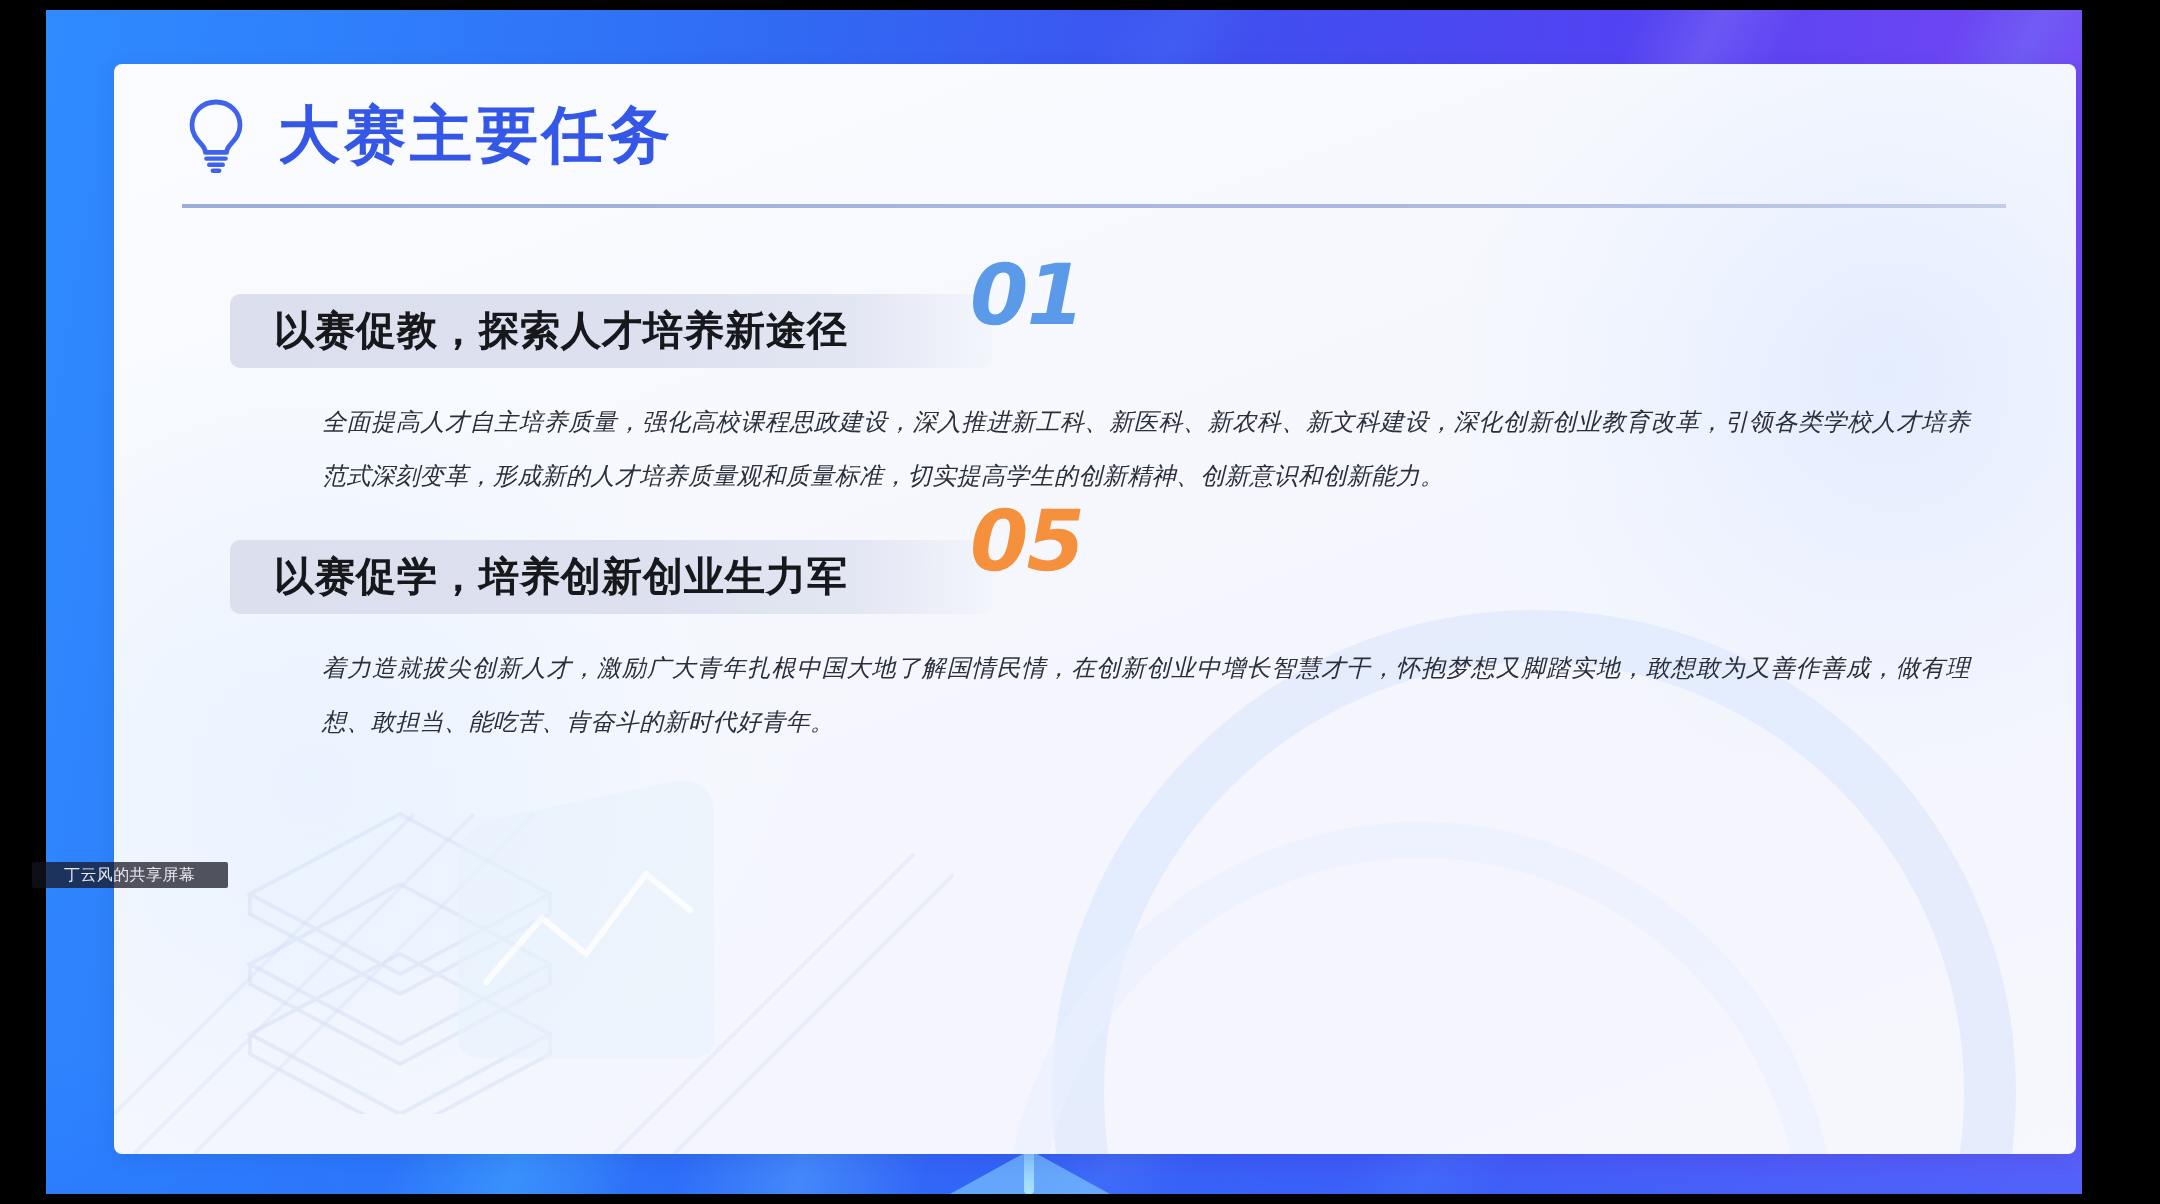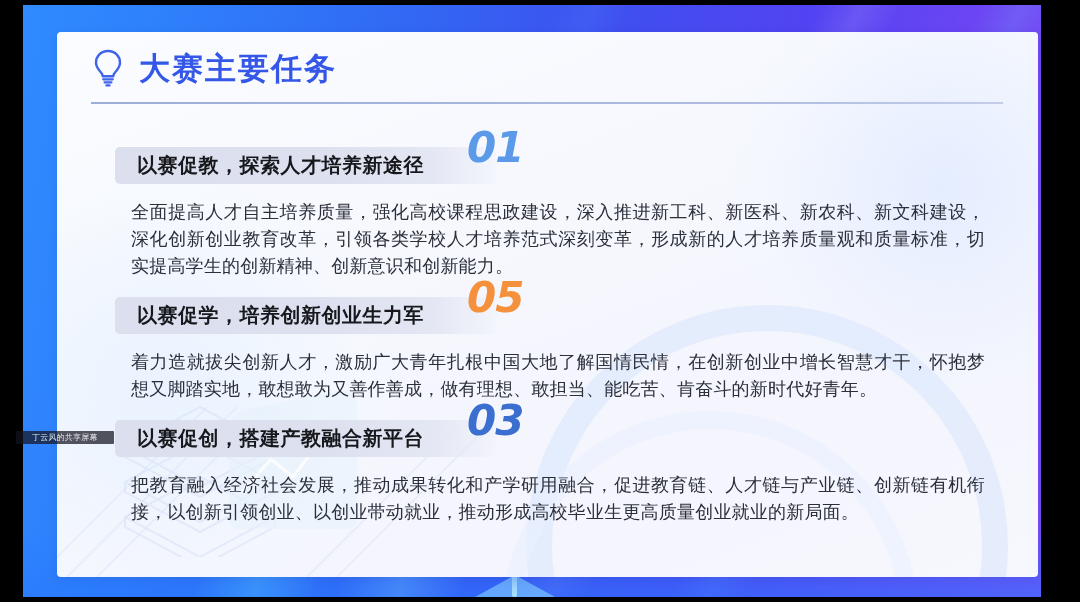--- a/index.html
+++ b/index.html
@@ -216,37 +216,38 @@
     font-family: "DejaVu Sans", "Liberation Sans", sans-serif;
     font-size: 20px;
     font-weight: 700;
     color: #17181c;
     letter-spacing: 0.5px;
     white-space: nowrap;
   }
   .task-number {
     position: absolute;
     top: -20px;
-    left: 410px;
+    left: 428px;
     font-family: "DejaVu Sans", "Liberation Sans", sans-serif;
     font-size: 42px;
     font-weight: 700;
     font-style: italic;
     letter-spacing: -1px;
     line-height: 1;
   }
   .task-body {
     margin: 14px 0 0 0;
-    padding: 0 53px 0 74px;
-    font-family: "DejaVu Sans", "Liberation Sans", sans-serif;
-    font-size: 18px;
+    padding: 0 53px 0 104px;
+    font-family: "DejaVu Sans", "Liberation Sans", sans-serif;
+    font-size: 12px;
     line-height: 27px;
     color: #2b2f3a;
     text-align: justify;
     letter-spacing: 0.2px;
+    font-style: italic;
   }
   #task-1 { margin-top: 0; }
   #task-2 { margin-top: 18px; }
   #task-3 { margin-top: 18px; }
 
   
   #share-watermark {
     position: absolute;
     left: 16px;
     bottom: 8px;
@@ -329,28 +330,20 @@
 
         <div class="task" id="task-2">
           <div class="task-head">
             <div class="task-pill"></div>
             <div class="task-title">以赛促学，培养创新创业生力军</div>
             <div class="task-number" style="color:#f5903c">05</div>
           </div>
           <p class="task-body">着力造就拔尖创新人才，激励广大青年扎根中国大地了解国情民情，在创新创业中增长智慧才干，怀抱梦想又脚踏实地，敢想敢为又善作善成，做有理想、敢担当、能吃苦、肯奋斗的新时代好青年。</p>
         </div>
 
-        <div class="task" id="task-3">
-          <div class="task-head">
-            <div class="task-pill"></div>
-            <div class="task-title">以赛促创，搭建产教融合新平台</div>
-            <div class="task-number" style="color:#3a6fd0">03</div>
-          </div>
-          <p class="task-body">把教育融入经济社会发展，推动成果转化和产学研用融合，促进教育链、人才链与产业链、创新链有机衔接，以创新引领创业、以创业带动就业，推动形成高校毕业生更高质量创业就业的新局面。</p>
-        </div>
 
       </div>
     </div>
   </div>
 
   <div id="share-watermark">丁云风的共享屏幕</div>
 
 </div>
 
 </body></html>

